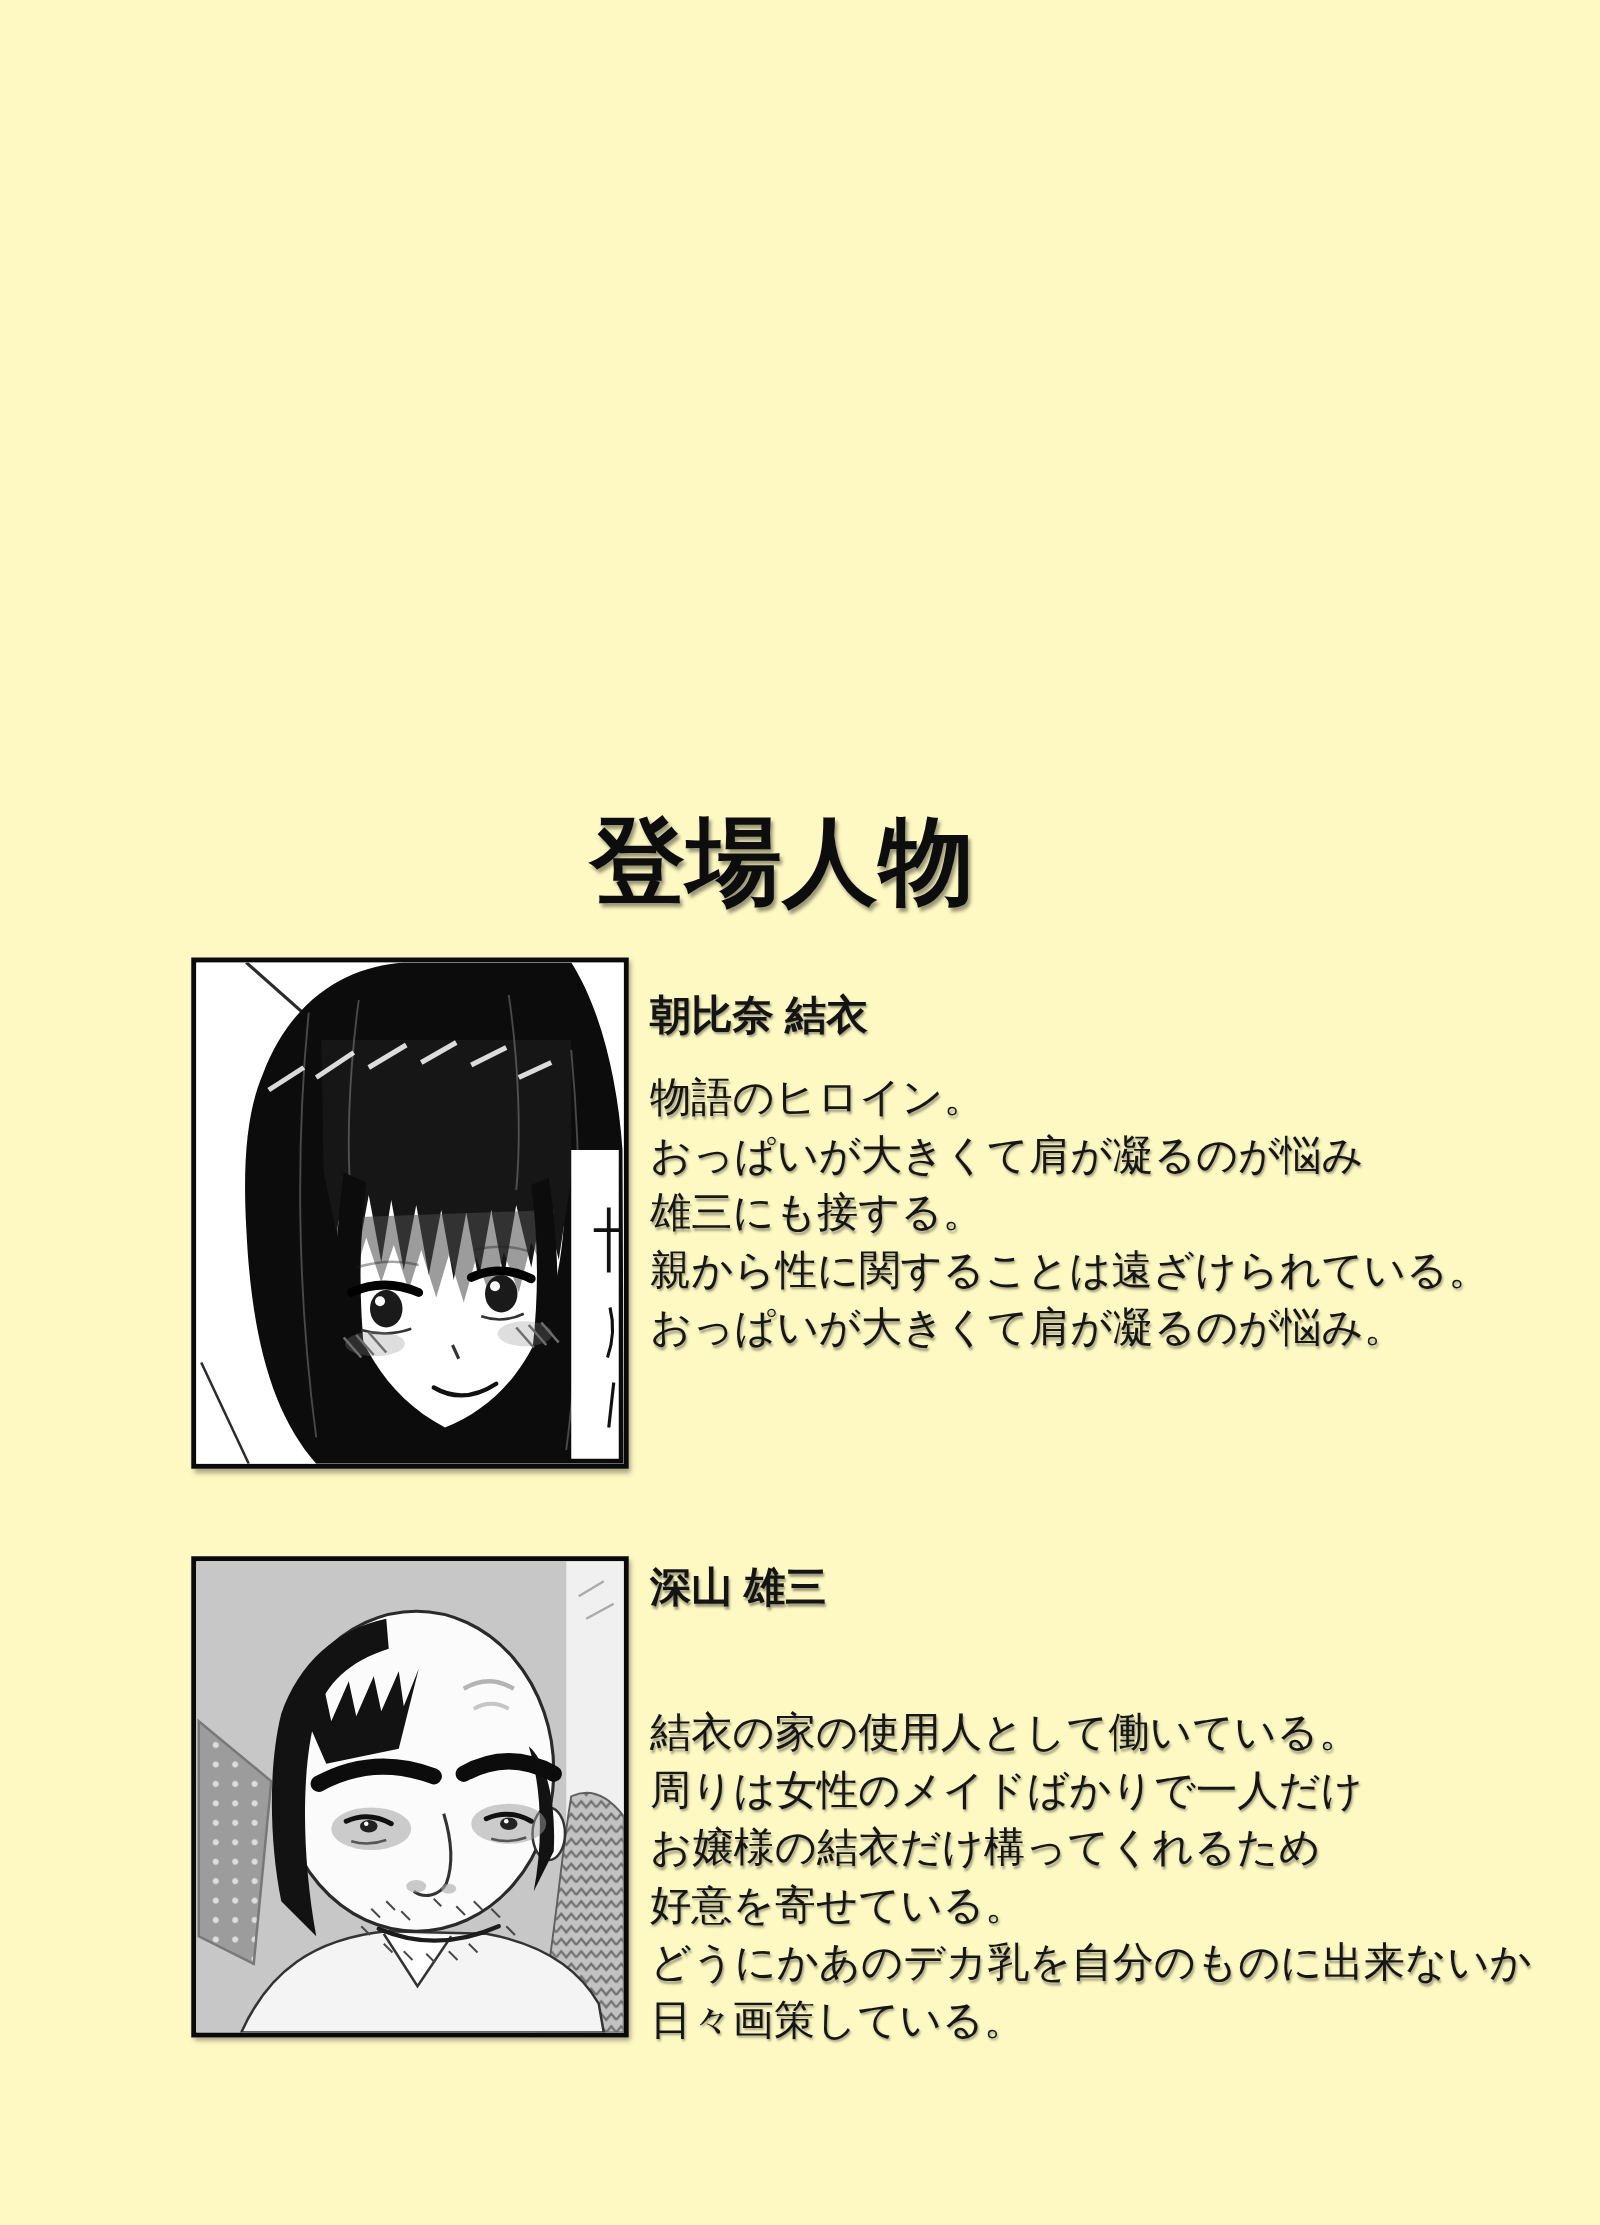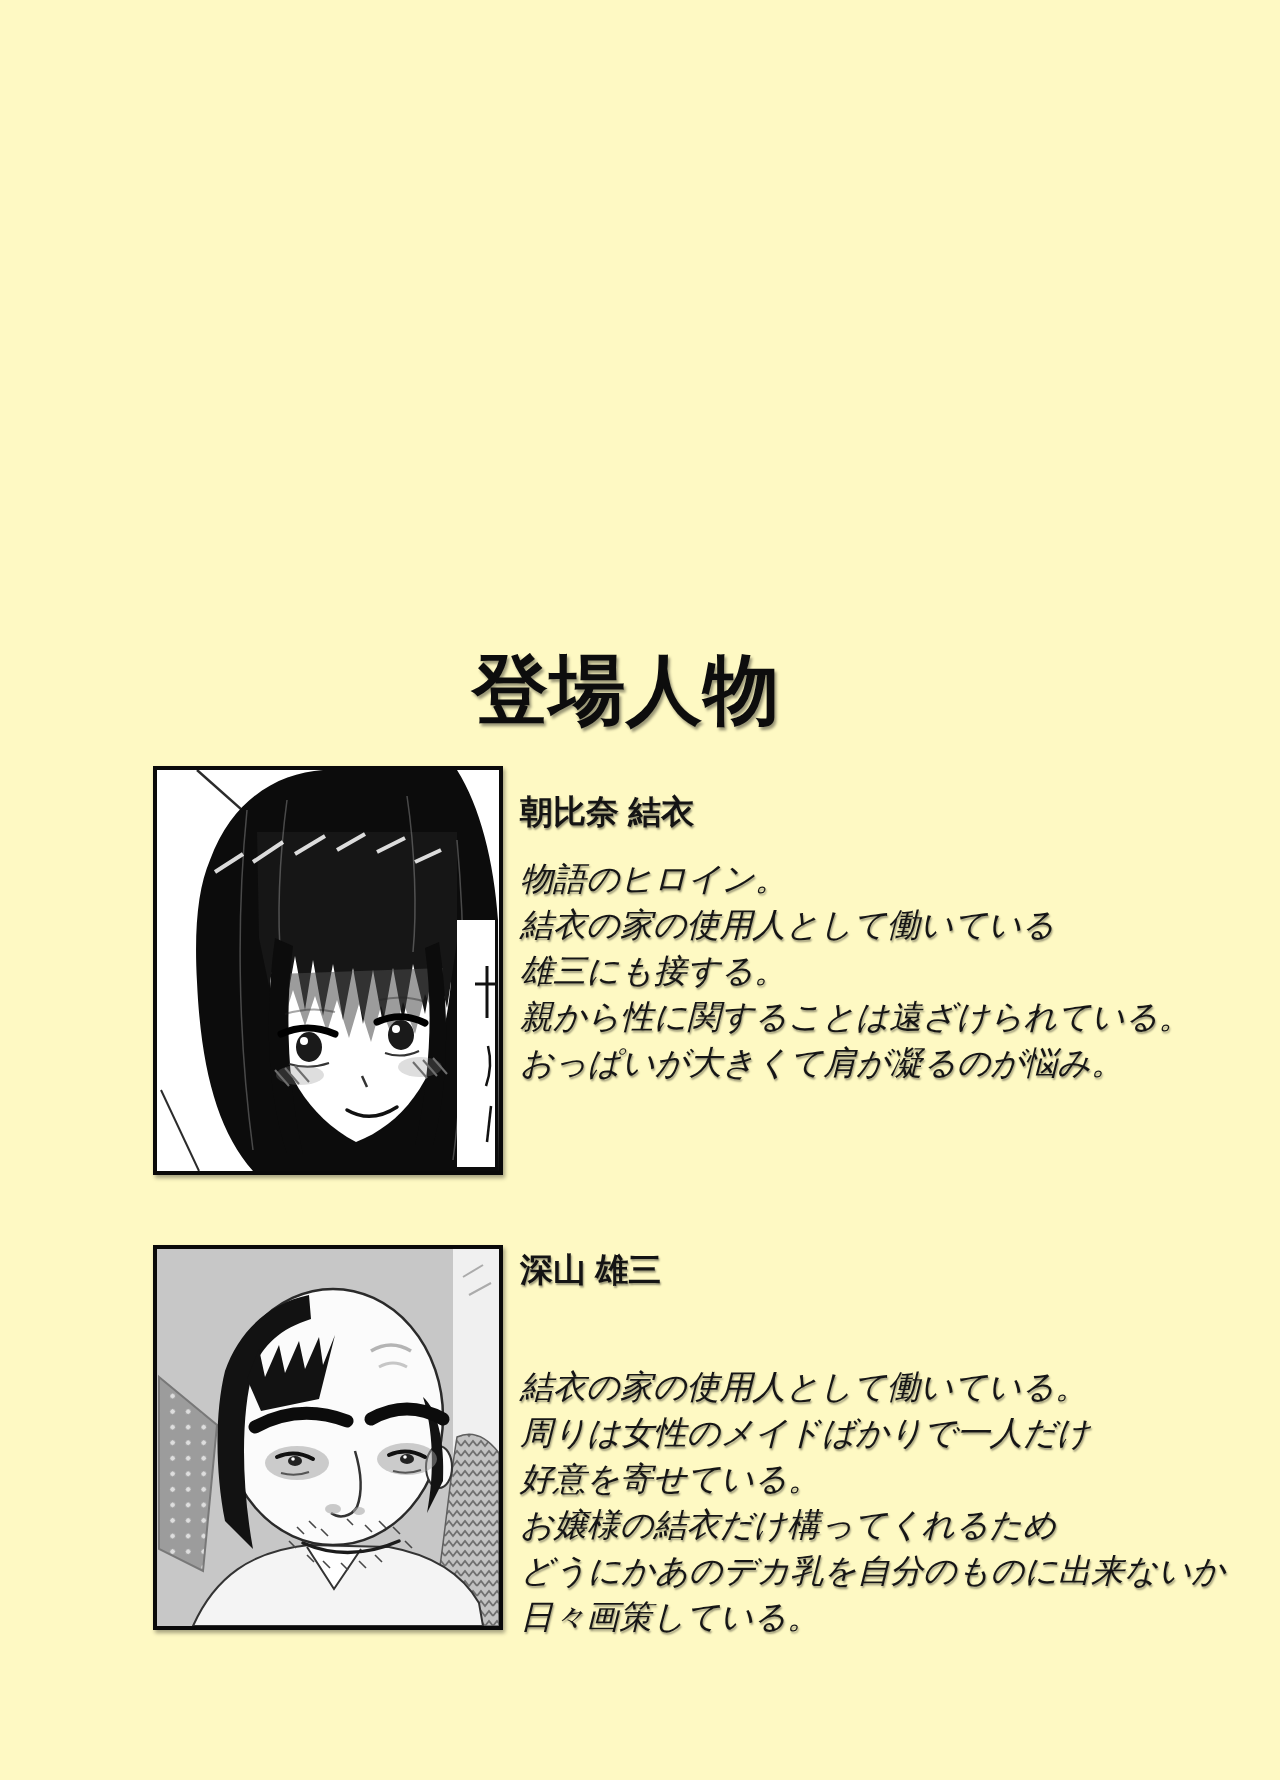--- a/index.html
+++ b/index.html
@@ -54,21 +54,20 @@
   .char-desc{
     position:absolute;
     left:520px;
     margin:0;
     font-size:33px;
     line-height:46px;
     font-family:"Liberation Serif", serif;
     color:#161616;
     text-shadow:1px 2px 2px rgba(0,0,0,.38);
     white-space:nowrap;
-    font-style:italic;
   }
   #desc-yui{top:856px;}
   #desc-yuzo{top:1364px;}
   .desc-line{white-space:nowrap;}
 </style>
 </head>
 <body>
 
 <div class="page">
 
@@ -141,21 +140,21 @@
         <path d="M331,276 q5,20 -2,40" stroke-width="2.5"></path>
         <path d="M334,336 L330,372" stroke-width="2.5"></path>
       </g>
     </svg>
   </div>
 
   <p class="char-name" id="name-yui">朝比奈 結衣</p>
 
   <div class="char-desc" id="desc-yui">
     <div class="desc-line">物語のヒロイン。</div>
-    <div class="desc-line">結衣の家の使用人として働いている</div>
+    <div class="desc-line">おっぱいが大きくて肩が凝るのが悩み</div>
     <div class="desc-line">雄三にも接する。</div>
     <div class="desc-line">親から性に関することは遠ざけられている。</div>
     <div class="desc-line">おっぱいが大きくて肩が凝るのが悩み。</div>
   </div>
 
   <div class="portrait" id="portrait-yuzo">
     <svg width="342" height="377" viewBox="0 0 342 377">
       <defs>
         <pattern id="diamonds" width="22" height="22" patternUnits="userSpaceOnUse" patternTransform="rotate(45)">
           <rect width="22" height="22" fill="#9c9c9c"></rect>
@@ -232,19 +231,19 @@
 
       <path d="M146,294 Q192,314 242,292" stroke="#1c1c1c" stroke-width="3.5" stroke-linecap="round" fill="none"></path>
     </svg>
   </div>
 
   <p class="char-name" id="name-yuzo">深山 雄三</p>
 
   <div class="char-desc" id="desc-yuzo">
     <div class="desc-line">結衣の家の使用人として働いている。</div>
     <div class="desc-line">周りは女性のメイドばかりで一人だけ</div>
+    <div class="desc-line">お嬢様の結衣だけ構ってくれるため</div>
     <div class="desc-line">好意を寄せている。</div>
-    <div class="desc-line">お嬢様の結衣だけ構ってくれるため</div>
     <div class="desc-line">どうにかあのデカ乳を自分のものに出来ないか</div>
     <div class="desc-line">日々画策している。</div>
   </div>
 
 </div>
 
 </body></html>

